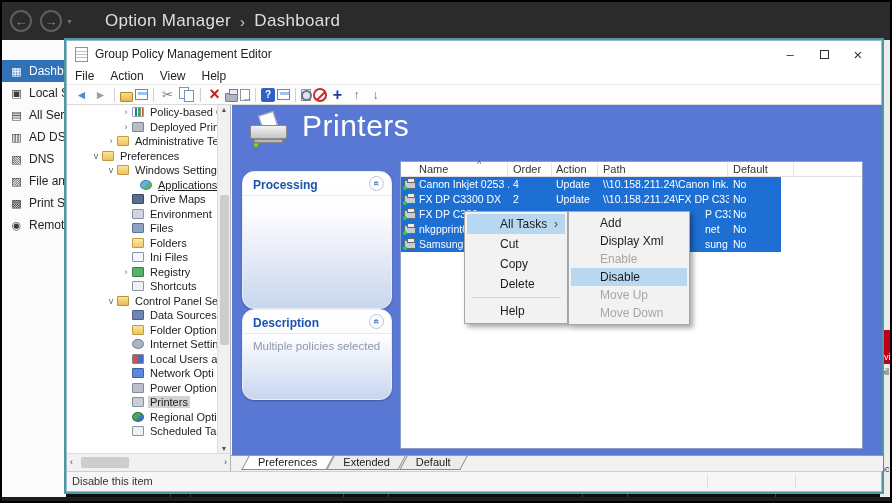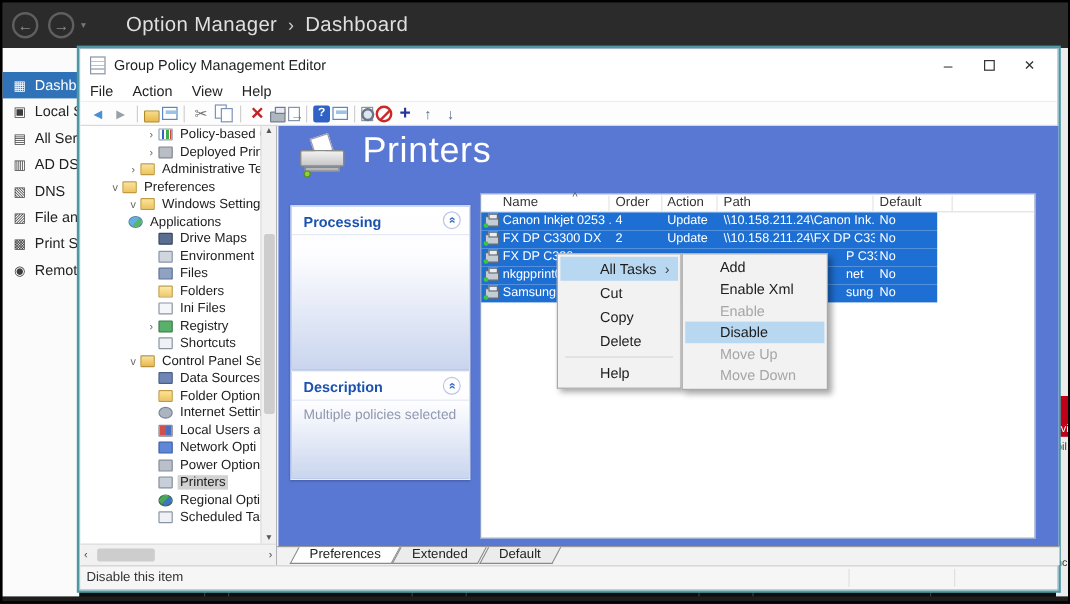--- a/index.html
+++ b/index.html
@@ -106,21 +106,21 @@
   .hs-thumb{position:absolute;left:14px;top:3px;width:48px;height:11px;background:#cdcdcd;border-radius:2px}
 
   
   .pane{position:absolute;left:165px;top:64px;width:650px;height:350px;background:#5878d3;overflow:hidden}
   .hdr-printer{position:absolute;left:16px;top:8px;width:46px;height:38px}
   .hp-paper{position:absolute;left:12px;top:0;width:16px;height:15px;background:#fff;border:1px solid #99a;transform:rotate(-18deg)}
   .hp-body{position:absolute;left:2px;top:12px;width:37px;height:14px;background:linear-gradient(#f2f2f2,#c6c6c6);border:1px solid #8a8a8a;border-radius:2px}
   .hp-base{position:absolute;left:6px;top:26px;width:29px;height:4px;background:#b8b8b8;border:1px solid #888}
   .hp-dot{position:absolute;left:5px;top:29px;width:6px;height:6px;background:#8fd13a;border-radius:50%;border:1px solid #5a8f1a}
   .pane-title{position:absolute;left:70px;top:4px;font-size:30px;color:#fff;letter-spacing:.5px}
-  .gpanel{position:absolute;left:10px;width:150px;border:1px solid #e9eef8;border-radius:0;background:linear-gradient(#ffffff 0%,#fdfdff 30%,#c9d5ee 100%);box-shadow:0 1px 2px rgba(0,0,30,.25)}
+  .gpanel{position:absolute;left:10px;width:150px;border:1px solid #e9eef8;border-radius:12px;background:linear-gradient(#ffffff 0%,#fdfdff 30%,#c9d5ee 100%);box-shadow:0 1px 2px rgba(0,0,30,.25)}
   .gpanel.p1{top:66px;height:138px}
   .gpanel.p2{top:204px;height:91px}
   .gp-head{position:relative;height:24px;border-bottom:1px solid #e3e9f5}
   .gp-title{position:absolute;left:10px;top:6px;font-size:12px;font-weight:700;color:#1a52ae}
   .chev{position:absolute;right:7px;top:4px;width:15px;height:15px;border-radius:50%;background:#fdfdfd;border:1px solid #b9c7e3;color:#3a6bbf;display:flex;align-items:center;justify-content:center}
   .chev::before{content:"«";transform:rotate(90deg);font-size:10px;font-weight:700}
   .gp-body{padding:6px 10px;font-size:11.5px;color:#8e99ad}
 
   
   .ptable{position:absolute;left:168px;top:56px;width:463px;height:288px;background:#fff;border:1px solid #8aa0c8}
@@ -295,21 +295,21 @@
           <div class="trow" style="padding-left: 23px;">
             <span class="texp">v</span>
             <span class="tic ti-folder"></span>
             <span class="tlbl">Preferences</span>
           </div>
           <div class="trow" style="padding-left: 38px;">
             <span class="texp">v</span>
             <span class="tic ti-folder"></span>
             <span class="tlbl">Windows Settings</span>
           </div>
-          <div class="trow" style="padding-left: 28px;">
+          <div class="trow" style="padding-left: 61px; text-decoration: underline;">
             <span class="texp"></span>
             <span class="tic ti-applications"></span>
             <span class="tlbl">Applications</span>
           </div>
           <div class="trow" style="padding-left: 53px;">
             <span class="texp"></span>
             <span class="tic ti-drive-maps"></span>
             <span class="tlbl">Drive Maps</span>
           </div>
           <div class="trow" style="padding-left: 53px;">
@@ -492,21 +492,21 @@
           <div class="mrow hl"><span>All Tasks</span><span class="marr">›</span></div>
           <div class="mrow"><span>Cut</span></div>
           <div class="mrow"><span>Copy</span></div>
           <div class="mrow"><span>Delete</span></div>
           <div class="msep"></div>
           <div class="mrow"><span>Help</span></div>
         </div>
 
       <div class="smenu" id="smenu">
           <div class="mrow"><span>Add</span></div>
-          <div class="mrow"><span>Enable Xml</span></div>
+          <div class="mrow"><span>Display Xml</span></div>
           <div class="mrow dis"><span>Enable</span></div>
           <div class="mrow hl"><span>Disable</span></div>
           <div class="mrow dis"><span>Move Up</span></div>
           <div class="mrow dis"><span>Move Down</span></div>
         </div>
     </div>
 
     <div class="tabsbar" id="tabs">
         <div class="tab act"><i></i><span>Preferences</span></div>
         <div class="tab"><i></i><span>Extended</span></div>

